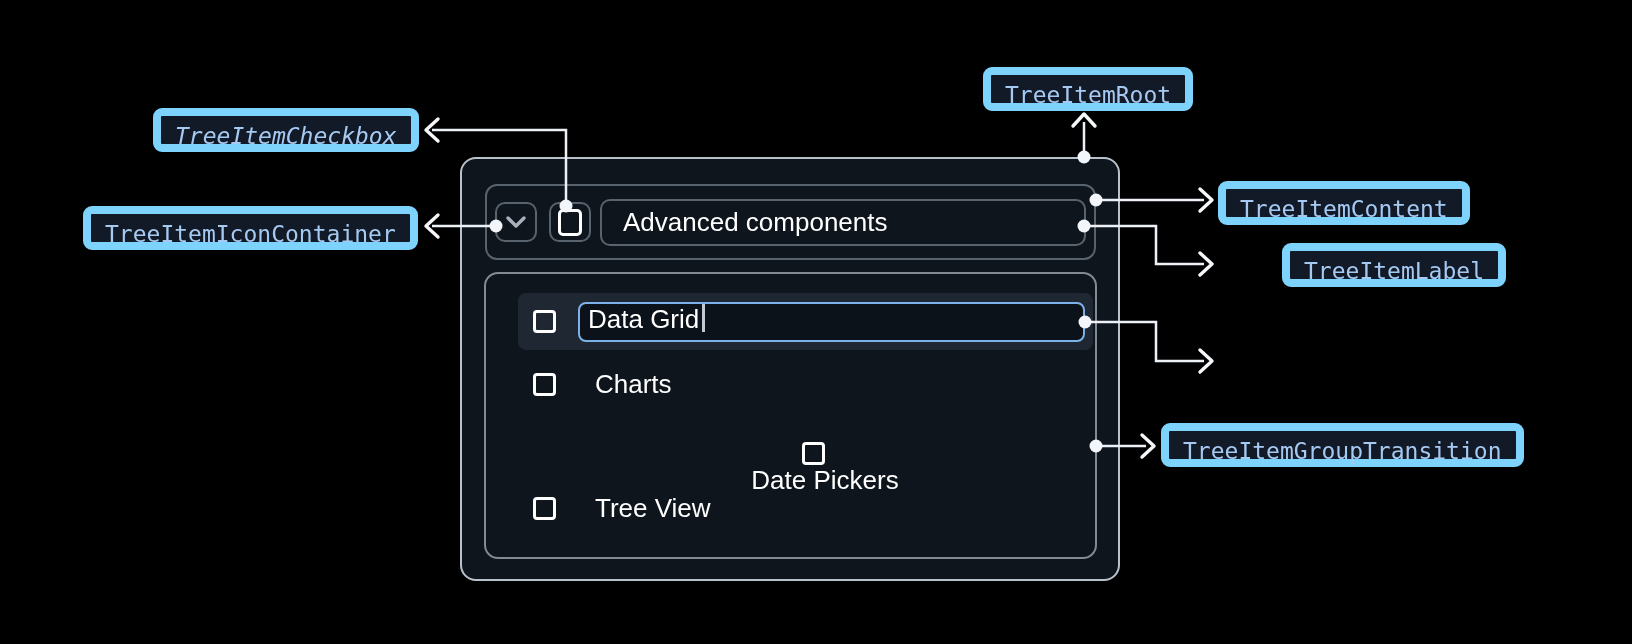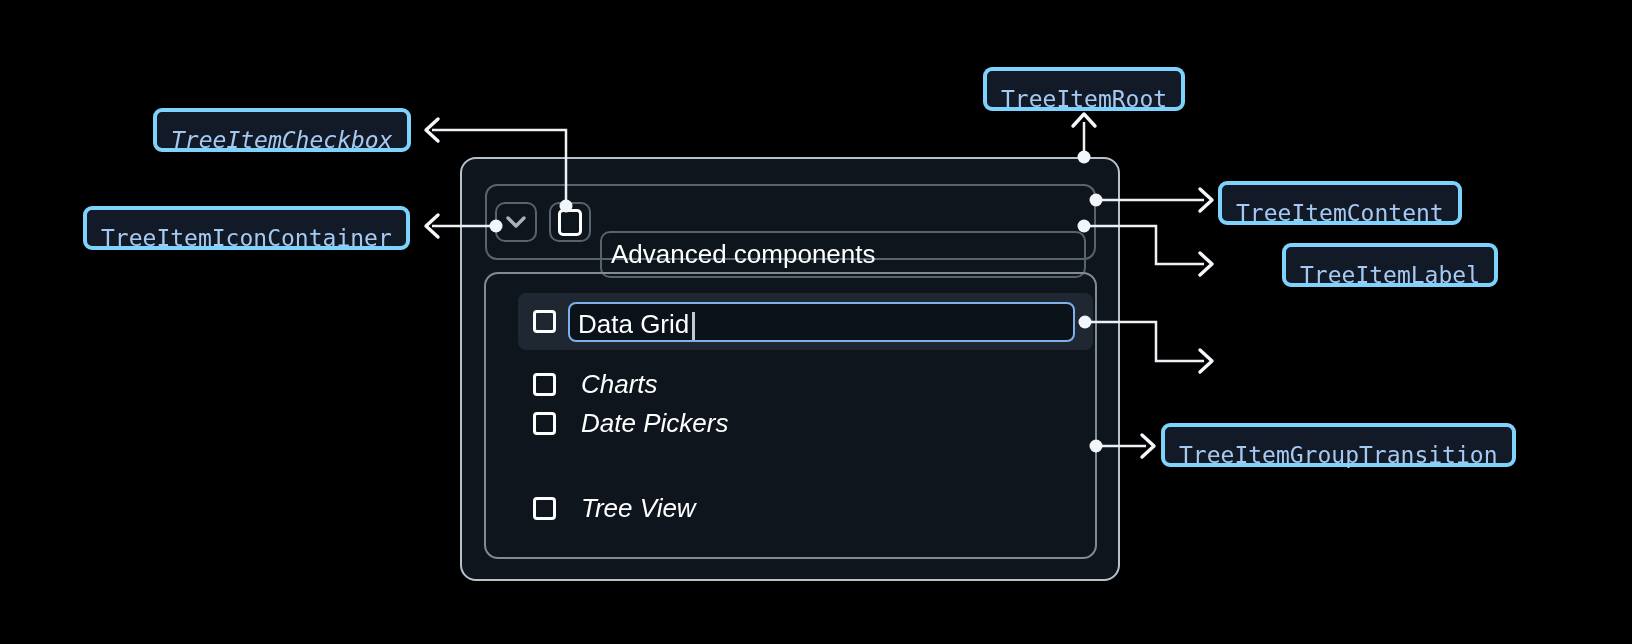--- a/index.html
+++ b/index.html
@@ -1,48 +1,48 @@
 <!DOCTYPE html>
 <html><head>
 <meta charset="utf-8">
 <style>
   html,body{margin:0;padding:0;background:#000;}
   #canvas{position:relative;width:1632px;height:644px;background:#000000;overflow:hidden;
           font-family:"Liberation Sans",sans-serif;}
 
   
-  .chip{position:absolute;box-sizing:border-box;height:44px;line-height:40px;padding:8px 14px;
+  .chip{position:absolute;box-sizing:border-box;height:44px;line-height:40px;padding:0 14px;
         font-family:"DejaVu Sans Mono",monospace;font-size:23px;letter-spacing:0px;
-        color:#a6c9f2;background:#111a26;border:4px solid #7dd3fc;border-radius:9px;
+        color:#a6c9f2;background:#111a26;border:8px solid #7dd3fc;border-radius:9px;
         white-space:nowrap;}
 
   
   .root-box{position:absolute;left:460px;top:157px;width:660px;height:424px;box-sizing:border-box;
             background:#0e151d;border:2px solid #b9c1ca;border-radius:16px;
             box-shadow:0 10px 18px rgba(0,0,0,.55);}
   .content-box{position:absolute;left:485px;top:184px;width:611px;height:76px;box-sizing:border-box;
             border:2px solid #59636e;border-radius:12px;display:flex;align-items:center;}
   .icon-btn{position:absolute;box-sizing:border-box;width:42px;height:40px;
             border:2px solid #59636e;border-radius:10px;display:flex;align-items:center;justify-content:center;}
   .chevron-btn{left:495px;top:202px;}
   .checkbox-btn{left:549px;top:202px;}
   .cbx{box-sizing:border-box;border:3px solid #ffffff;border-radius:5px;background:transparent;}
   .parent-cbx{width:24px;height:27px;}
   .label-box{position:absolute;left:600px;top:199px;width:486px;height:47px;box-sizing:border-box;
             border:2px solid #59636e;border-radius:10px;display:flex;align-items:center;
-            color:#ffffff;font-size:26px;padding-left:9px;margin-top:32px;}
+            color:#ffffff;font-size:26px;padding-left:21px;}
   .group-box{position:absolute;left:484px;top:272px;width:613px;height:287px;box-sizing:border-box;
             border:2px solid #828a94;border-radius:14px;}
   .row{position:absolute;left:518px;width:575px;height:56px;display:flex;align-items:center;
        color:#ffffff;font-size:26px;}
   .row .cbx{width:23px;height:23px;border-radius:4px;margin-left:15px;flex:none;}
-  .row .row-label{margin-left:25px;font-style:italic;}
+  .row .row-label{margin-left:39px;}
   .row-selected{top:293px;height:57px;background:#1f2733;border-radius:8px;}
-  .edit-input{box-sizing:border-box;margin-left:12px;width:507px;height:40px;background:#0c121a;
-       border:2px solid #7db1ea;border-radius:8px;display:flex;align-items:flex-end;
+  .edit-input{box-sizing:border-box;margin-left:22px;width:507px;height:40px;background:#0c121a;
+       border:2px solid #7db1ea;border-radius:8px;display:flex;align-items:flex-start;
        padding-left:8px;color:#fff;font-size:26px;}
   .caret{display:inline-block;width:3px;height:28px;background:#c2c9d0;margin-left:3px;}
 
   svg.overlay{position:absolute;left:0;top:0;pointer-events:none;}
   .aline{stroke:#edf1f5;stroke-width:2.5;fill:none;}
   .ahead{stroke:#f5f8fb;stroke-width:3.4;fill:none;stroke-linecap:round;stroke-linejoin:round;}
   .adot{fill:#f2f6fa;}
 </style>
 </head>
 <body>
@@ -75,21 +75,21 @@
       <span>Data Grid</span>
       <span class="caret"></span>
     </div>
   </div>
 
   <div class="row" style="top:356px;">
     <span class="cbx"></span>
     <span class="row-label">Charts</span>
   </div>
 
-  <div class="row" style="top:395px;">
+  <div class="row" style="top:442px;flex-direction:column;">
     <span class="cbx"></span>
     <span class="row-label">Date Pickers</span>
   </div>
 
   <div class="row" style="top:480px;text-align:center;">
     <span class="cbx"></span>
     <span class="row-label">Tree View</span>
   </div>
 
   <svg class="overlay" width="1632" height="644" viewBox="0 0 1632 644">

